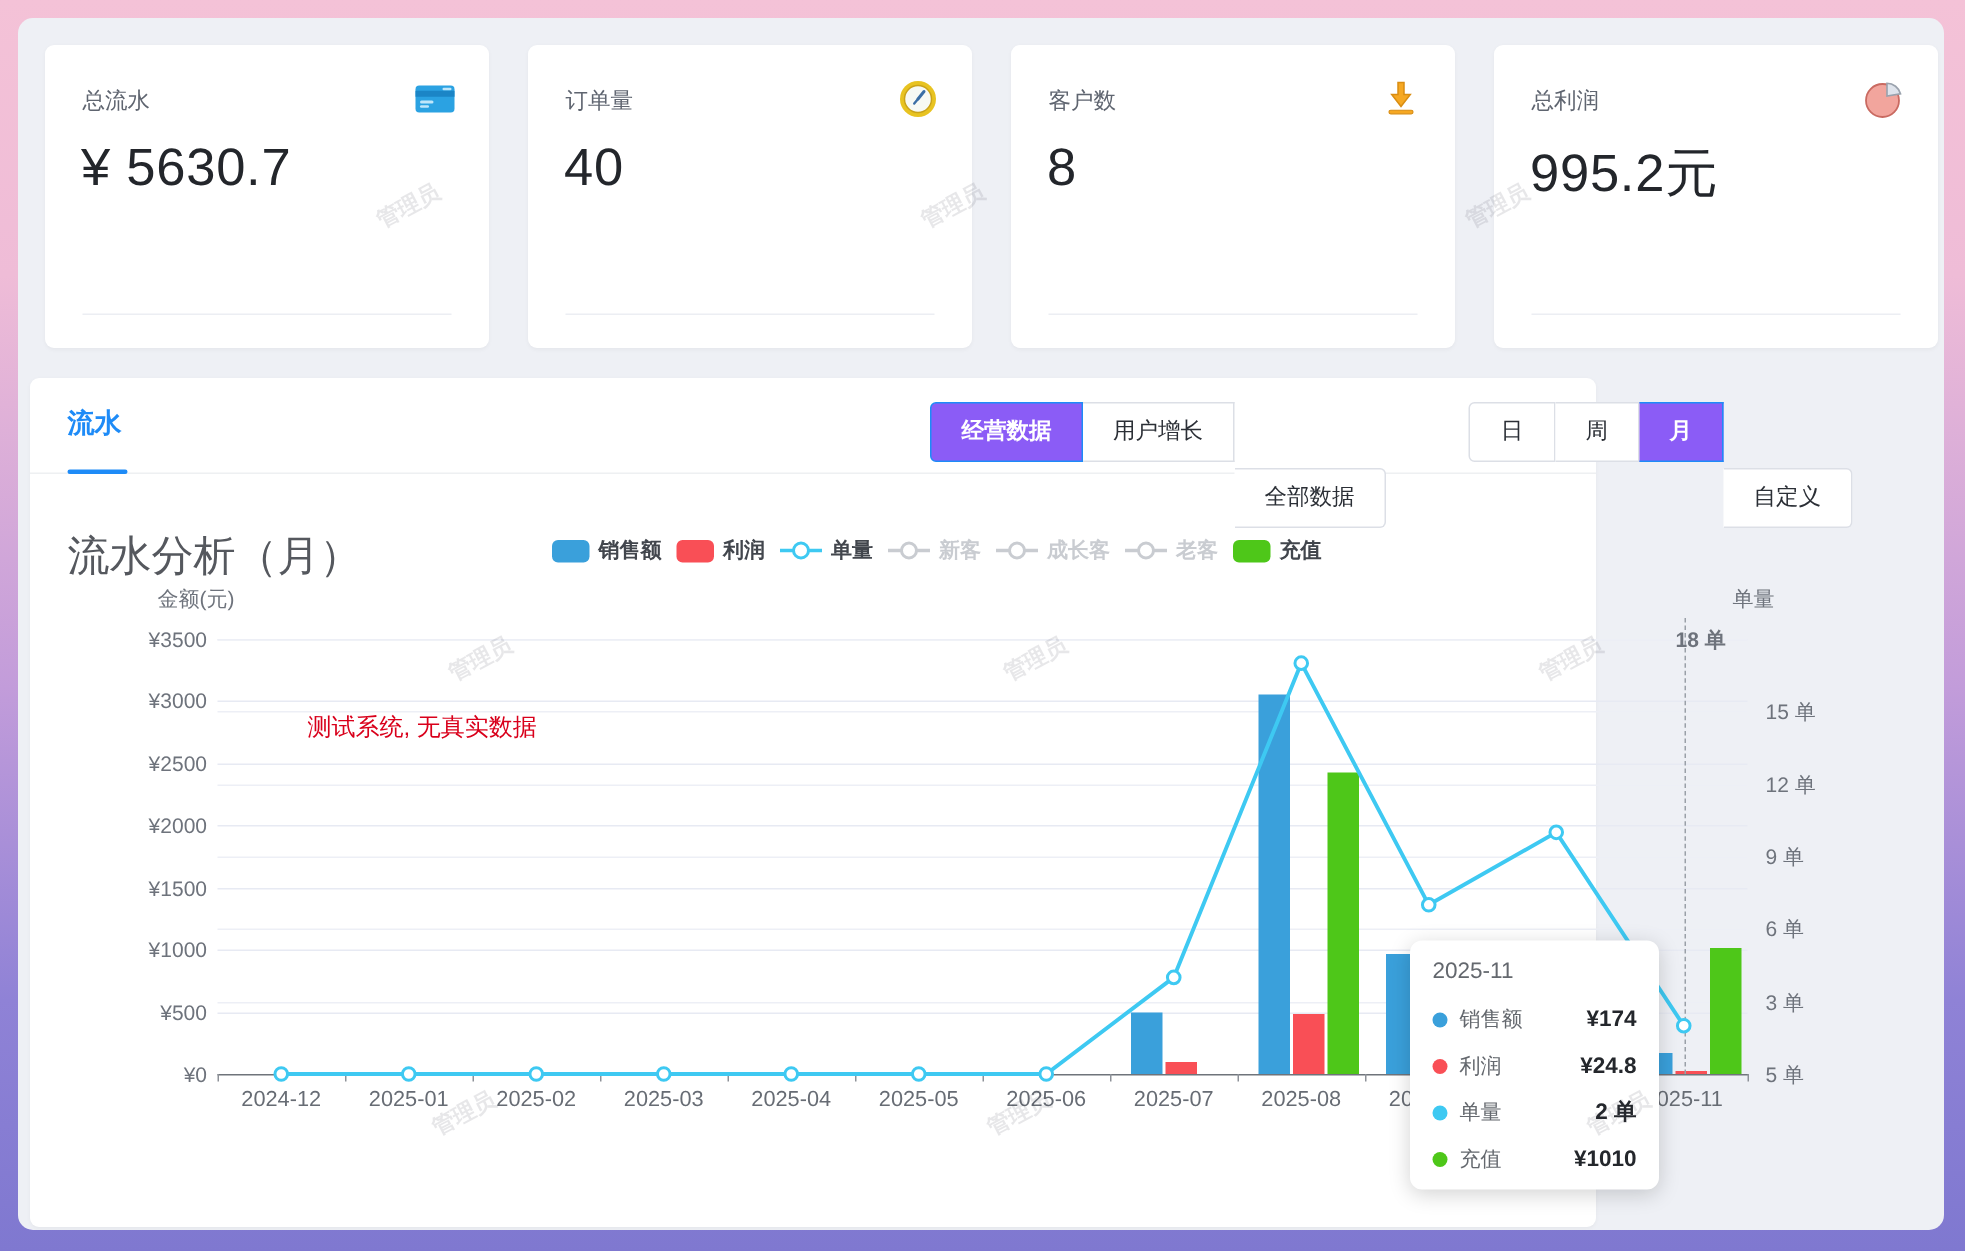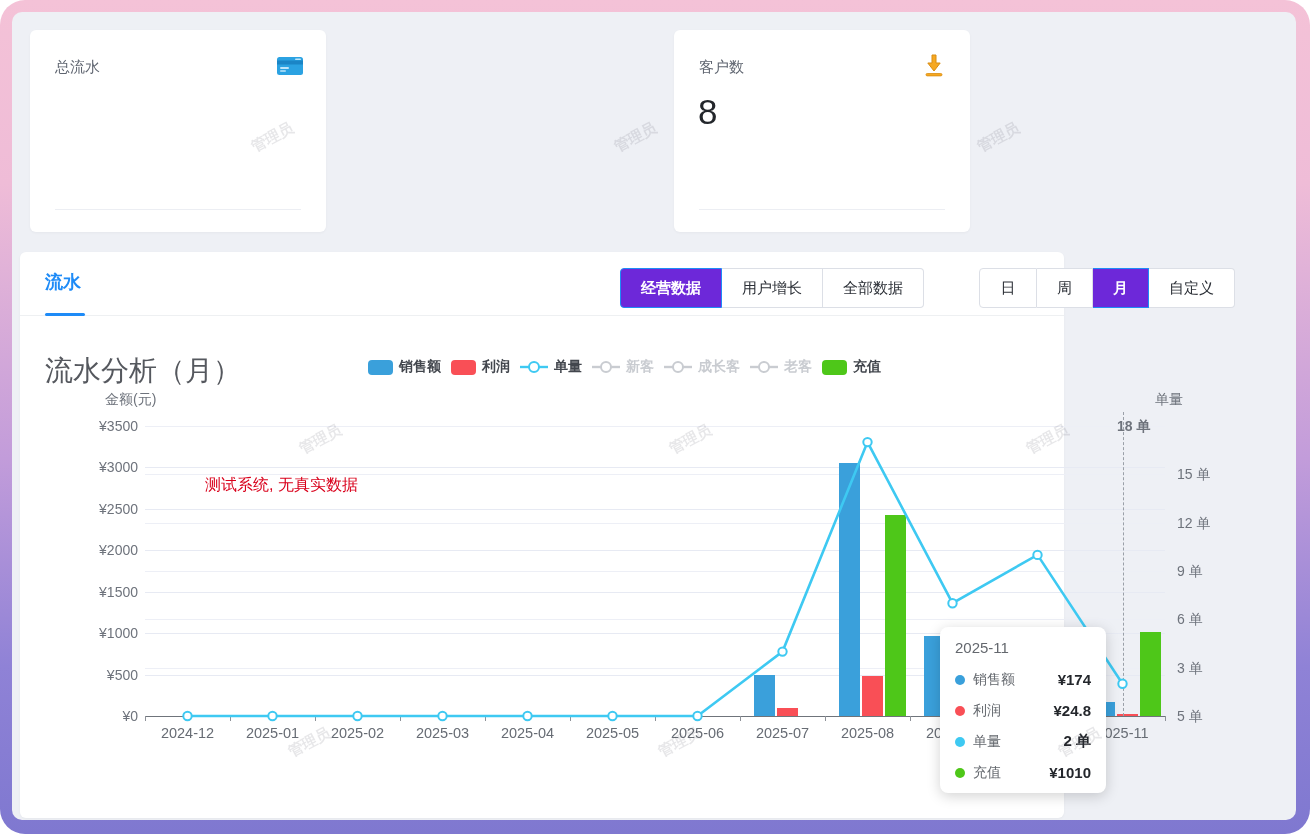--- a/index.html
+++ b/index.html
@@ -1,18 +1,18 @@
 <!DOCTYPE html>
 <html><head>
 <meta charset="utf-8">
 <style>
   * { box-sizing: border-box; margin: 0; padding: 0; }
   html,body { width: 1310px; height: 834px; font-family: "Liberation Sans","DejaVu Sans",sans-serif; }
   .frame { position: fixed; inset: 0; width: 1310px; height: 834px;
-    background: linear-gradient(180deg,#f4c2d7 0%,#efbcd7 22%,#c29cda 55%,#8f82d6 80%,#7f78d0 100%); border-radius: 25px; }
+    background: linear-gradient(180deg,#f4c2d7 0%,#efbcd7 22%,#c29cda 55%,#8f82d6 80%,#7f78d0 100%); }
   .page { position: absolute; left: 12px; top: 12px; width: 1284px; height: 808px;
     background: #eef0f5; border-radius: 10px; overflow: hidden; }
 
   
   .card { position: absolute; top: 18px; width: 296px; height: 202px; background: #fff;
     border-radius: 6px; box-shadow: 0 1px 3px rgba(0,0,0,.04); }
   .card-label { position: absolute; left: 25px; top: 28px; font-size: 15px; color: #5f6570; }
   .card-icon { position: absolute; right: 22px; top: 22px; width: 28px; height: 28px; }
   .card-value { position: absolute; left: 24px; top: 62px; font-size: 35px; color: #23262b; letter-spacing: .5px; }
   .card-divider { position: absolute; left: 25px; right: 25px; bottom: 22px; border-top: 1px solid #ecEEf3; }
@@ -21,22 +21,22 @@
   .panel { position: absolute; left: 8px; top: 240px; width: 1044px; height: 566px;
     background: #fff; border-radius: 6px; box-shadow: 0 1px 3px rgba(0,0,0,.04); }
   .tabbar { position: absolute; left: 0; top: 0; width: 100%; height: 64px; border-bottom: 1px solid #eef0f2; }
   .tab { position: absolute; left: 25px; top: 18px; font-size: 18px; font-weight: bold; color: #1e8bf7; cursor: pointer; }
   .tab-underline { position: absolute; left: 25px; top: 61px; width: 40px; height: 3px; background: #1e8bf7; border-radius: 2px; }
 
   .btn-group { position: absolute; top: 16px; display: flex; }
   .btn { height: 40px; line-height: 38px; padding: 0 20px; font-size: 15px; color: #2b2f36;
     background: #fff; border: 1px solid #dcdfe6; border-left-width: 0; text-align: center; cursor: pointer; white-space: nowrap; }
   .btn:first-child { border-left-width: 1px; border-radius: 4px 0 0 4px; }
-  .btn:last-child { border-radius: 0 4px 4px 0; }
-  .btn.active { background: #6d28d9; border-color: #1e8bf7; color: #fff; font-weight: bold; }
+  .btn:last-child { border-radius: 0 4px 4px 0; margin-top: 44px; }
+  .btn.active { background: #8b5cf6; border-color: #1e8bf7; color: #fff; font-weight: bold; }
 
   .chart-title { position: absolute; left: 25px; top: 100px; font-size: 28px; color: #55585e; }
   .legend { position: absolute; left: 348px; top: 106px; display: flex; align-items: center; gap: 10px; }
   .legend-item { display: flex; align-items: center; gap: 6px; cursor: pointer; }
   .legend-item .lg-label { font-size: 14px; font-weight: bold; color: #42464d; }
   .legend-item.disabled .lg-label { color: #c9ccd1; }
   .lg-rect { width: 25px; height: 15px; border-radius: 4px; }
 
   
   .chart { position: absolute; left: 0; top: 135px; width: 1272px; height: 428px; }
@@ -73,37 +73,62 @@
       <div class="card-label">总流水</div>
       <div class="card-icon">
         <svg width="28" height="28" viewBox="0 0 28 28">
           <rect x="1" y="5" width="26" height="18" rx="2.5" fill="#2ba2e2"></rect>
           <rect x="1" y="8.5" width="26" height="4" fill="#1b85c6"></rect>
           <rect x="4" y="15" width="9" height="2" rx="1" fill="#bfe6fa"></rect>
           <rect x="4" y="18.2" width="6" height="1.6" rx="0.8" fill="#bfe6fa"></rect>
           <rect x="19" y="6.5" width="6" height="1.6" rx="0.8" fill="#bfe6fa"></rect>
         </svg>
       </div>
+      <div class="card-value">¥ 5630.7</div>
       <div class="card-divider"></div>
     </div>
 
+    <div class="card" style="left:340px">
+      <div class="card-label">订单量</div>
+      <div class="card-icon">
+        <svg width="28" height="28" viewBox="0 0 28 28">
+          <circle cx="14" cy="14" r="12" fill="#e8c321"></circle>
+          <circle cx="14" cy="14" r="9" fill="#f7f9f4" stroke="#caa31a" stroke-width="1"></circle>
+          <line x1="14" y1="14" x2="18" y2="9" stroke="#3b6ea5" stroke-width="2" stroke-linecap="round"></line>
+          <line x1="14" y1="14" x2="11.5" y2="17" stroke="#3b6ea5" stroke-width="1.6" stroke-linecap="round"></line>
+        </svg>
+      </div>
+      <div class="card-value">40</div>
+      <div class="card-divider"></div>
+    </div>
 
     <div class="card" style="left:662px">
       <div class="card-label">客户数</div>
       <div class="card-icon">
         <svg width="28" height="28" viewBox="0 0 28 28">
           <path d="M14 3 L14 14 M14 17 L8.5 10.5 L19.5 10.5 Z" fill="none"></path>
           <path d="M12 3 h4 v8 h4.2 L14 19 L7.8 11 H12 Z" fill="#f6a822" stroke="#d98d12" stroke-width="1"></path>
           <rect x="6" y="21.5" width="16" height="2.4" rx="1.2" fill="#f6a822" stroke="#d98d12" stroke-width="0.8"></rect>
         </svg>
       </div>
       <div class="card-value">8</div>
       <div class="card-divider"></div>
     </div>
 
+    <div class="card" style="left:984px">
+      <div class="card-label">总利润</div>
+      <div class="card-icon">
+        <svg width="28" height="28" viewBox="0 0 28 28">
+          <circle cx="13" cy="15" r="11" fill="#f2a59d" stroke="#c96a61" stroke-width="1.2"></circle>
+          <path d="M16 12 L16 3.5 A 9.5 9.5 0 0 1 25 10.5 Z" fill="#dfe4ec" stroke="#9aa2ad" stroke-width="1.1"></path>
+        </svg>
+      </div>
+      <div class="card-value">995.2元</div>
+      <div class="card-divider"></div>
+    </div>
 
     <div class="panel">
       <div class="tabbar">
         <div class="tab">流水</div>
         <div class="tab-underline"></div>
 
         <div class="btn-group" style="left:600px">
           <div class="btn active">经营数据</div>
           <div class="btn">用户增长</div>
           <div class="btn">全部数据</div>

